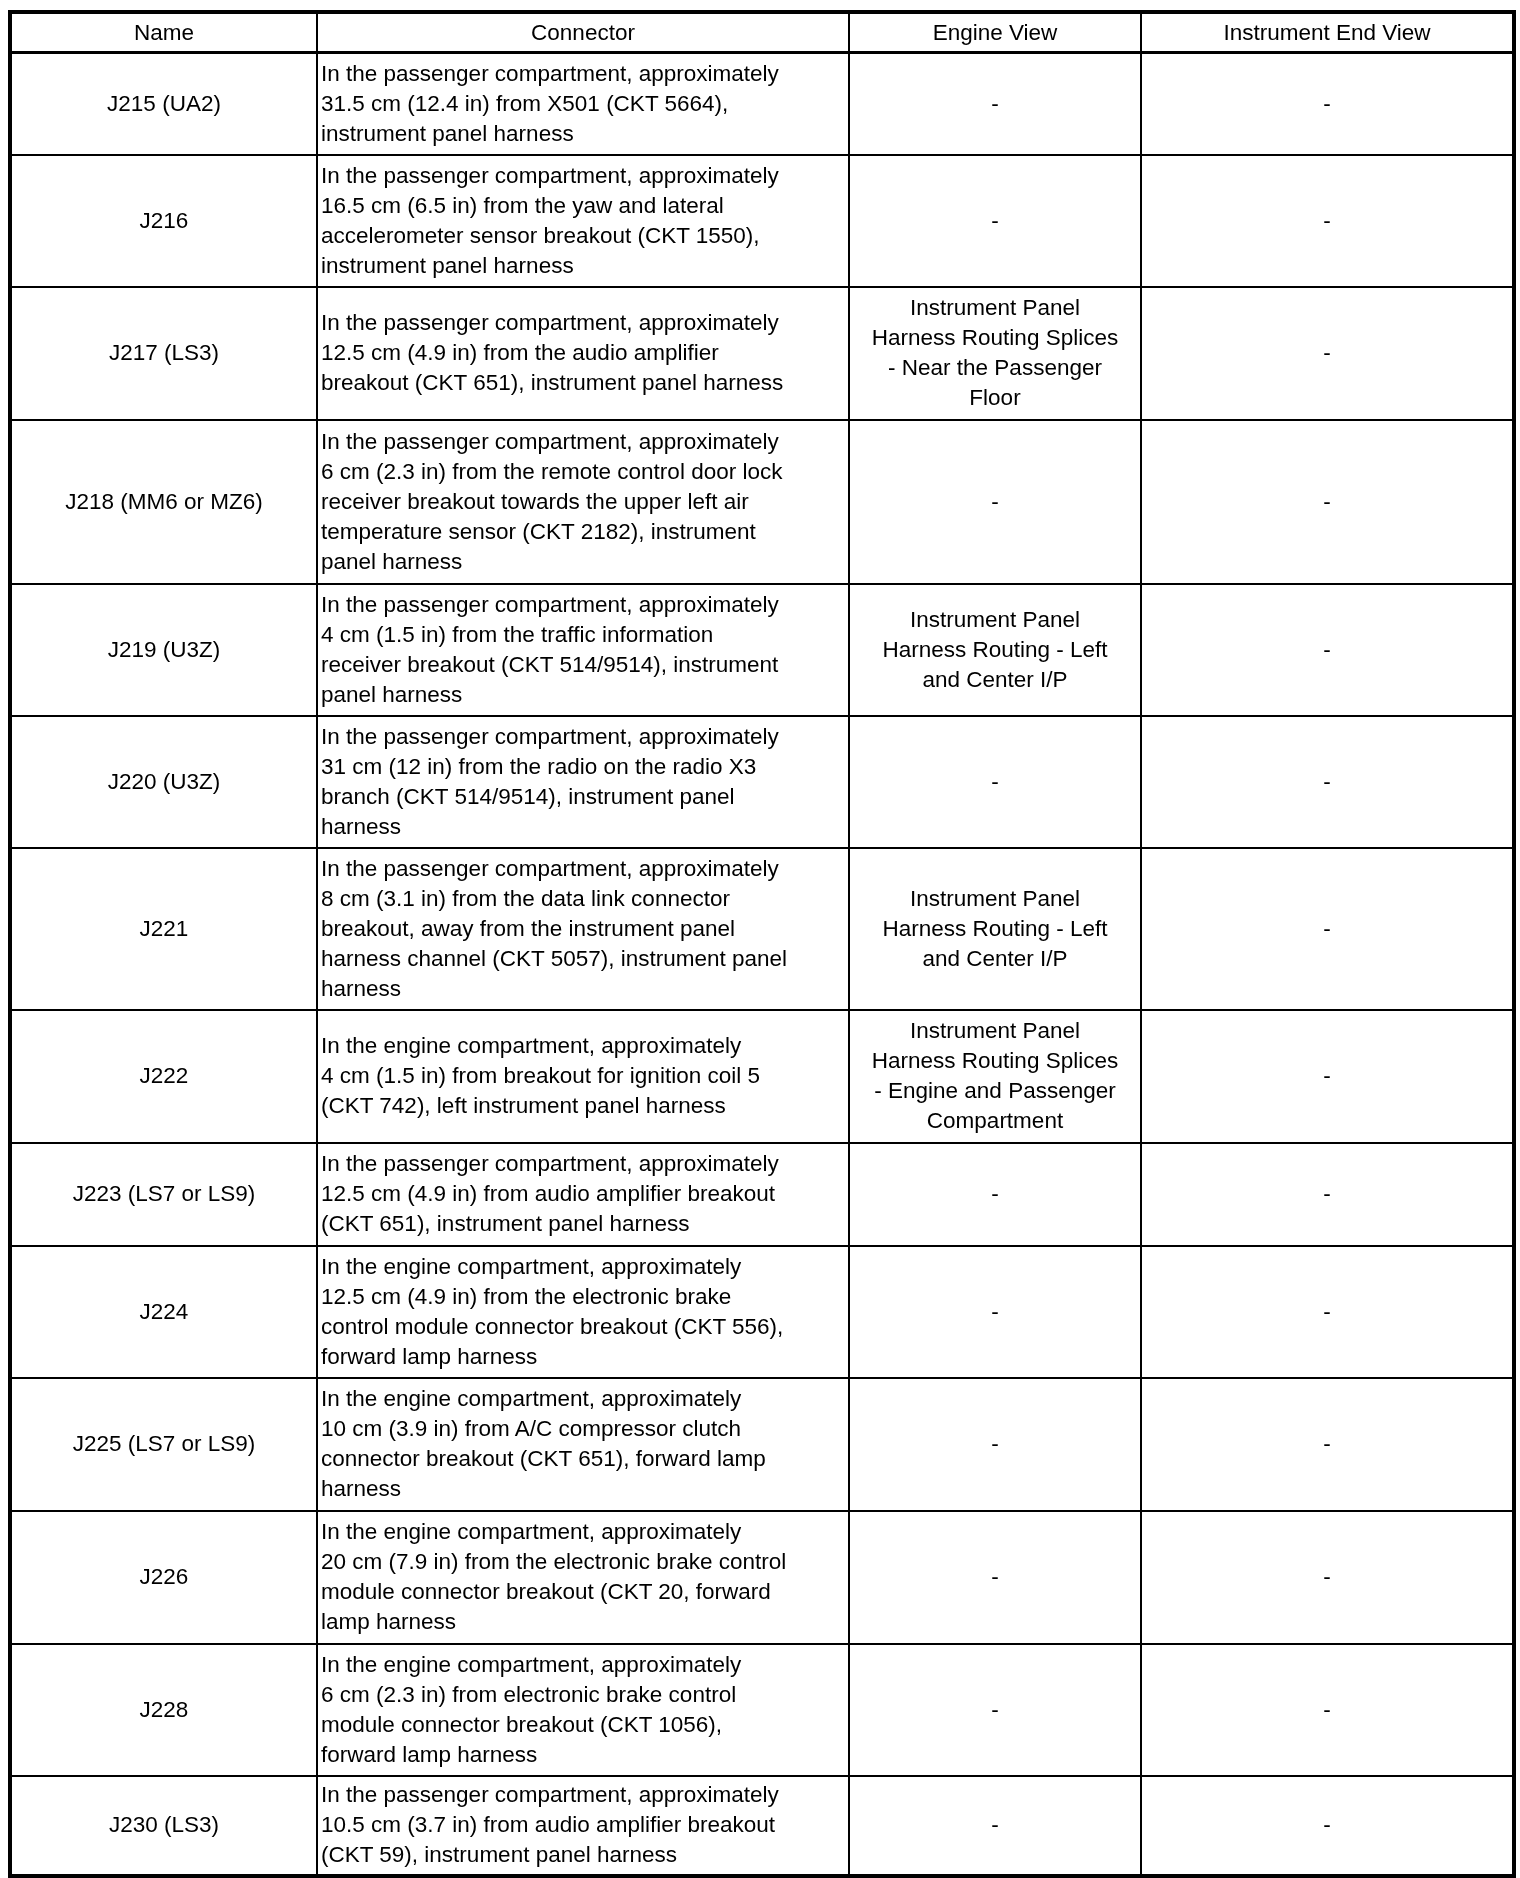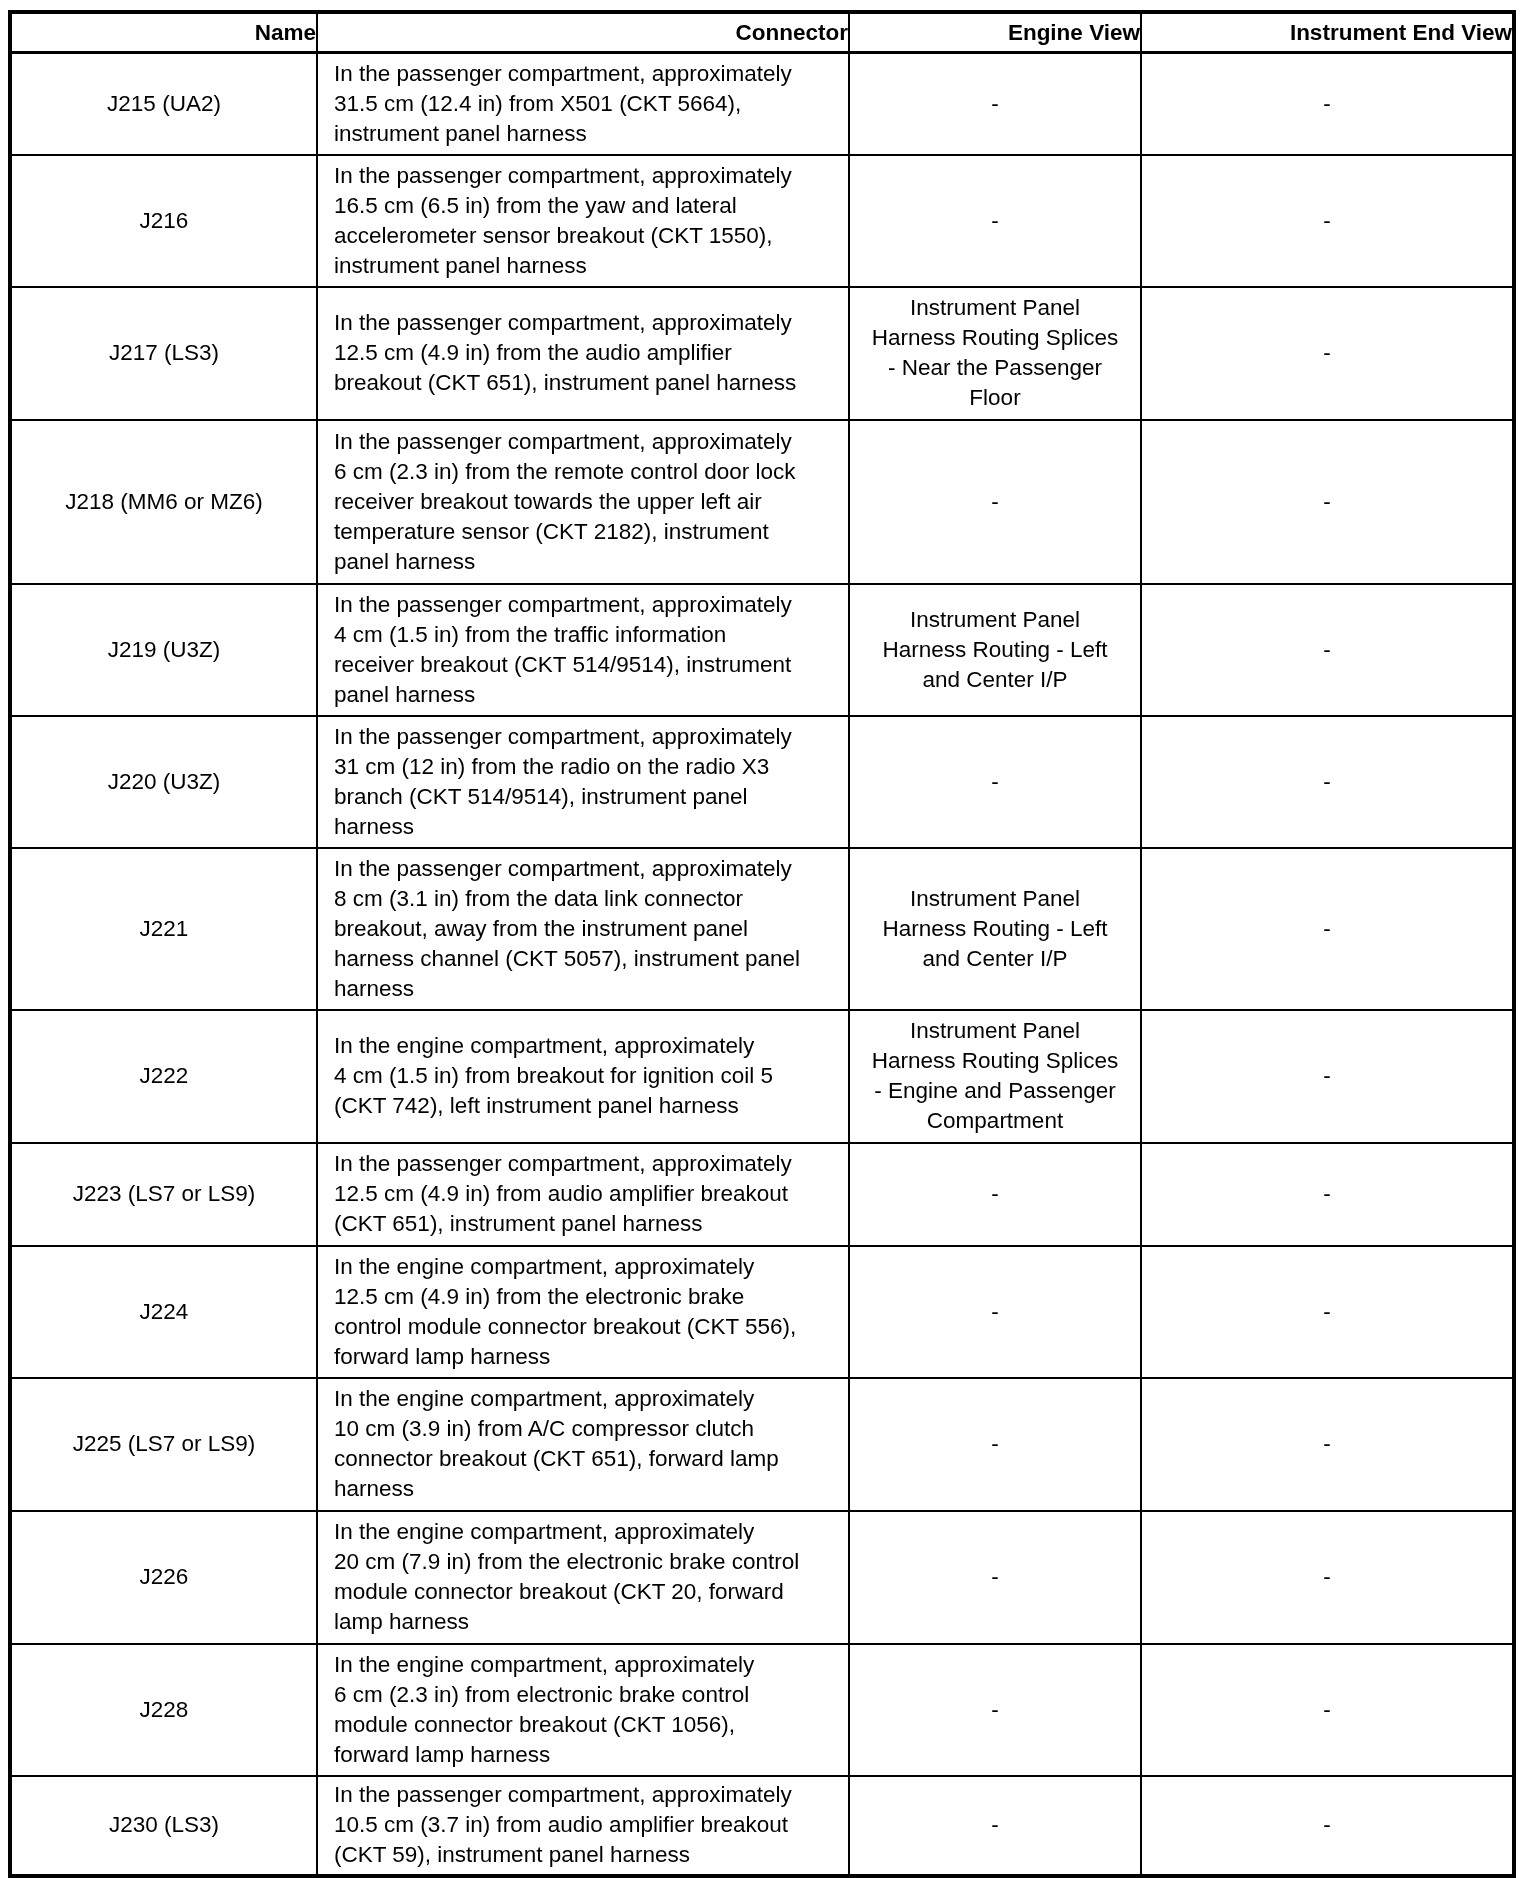--- a/index.html
+++ b/index.html
@@ -30,35 +30,35 @@
     table.splice-table col.c-conn { width: 373px; }
     table.splice-table th,
     table.splice-table td {
       border: 2px solid #000;
       font-size: 22.5px;
       line-height: 30px;
       vertical-align: middle;
       padding: 0;
     }
     table.splice-table th {
-      font-weight: bold;
-      text-align: right;
+      font-weight: normal;
+      text-align: center;
       height: 37px;
       border-bottom: 3px solid #000;
       margin-top: 48px;
     }
     table.splice-table td.name,
     table.splice-table td.locv,
     table.splice-table td.conn {
       text-align: center;
       padding: 0 6px;
     }
     table.splice-table td.loc {
       text-align: left;
-      padding: 0 2px 0 16px;
+      padding: 0 2px 0 3px;
       white-space: pre-line;
     }
     table.splice-table td.locv {
       white-space: pre-line;
     }
   </style>
 </head>
 <body>
 
 <table class="splice-table">

